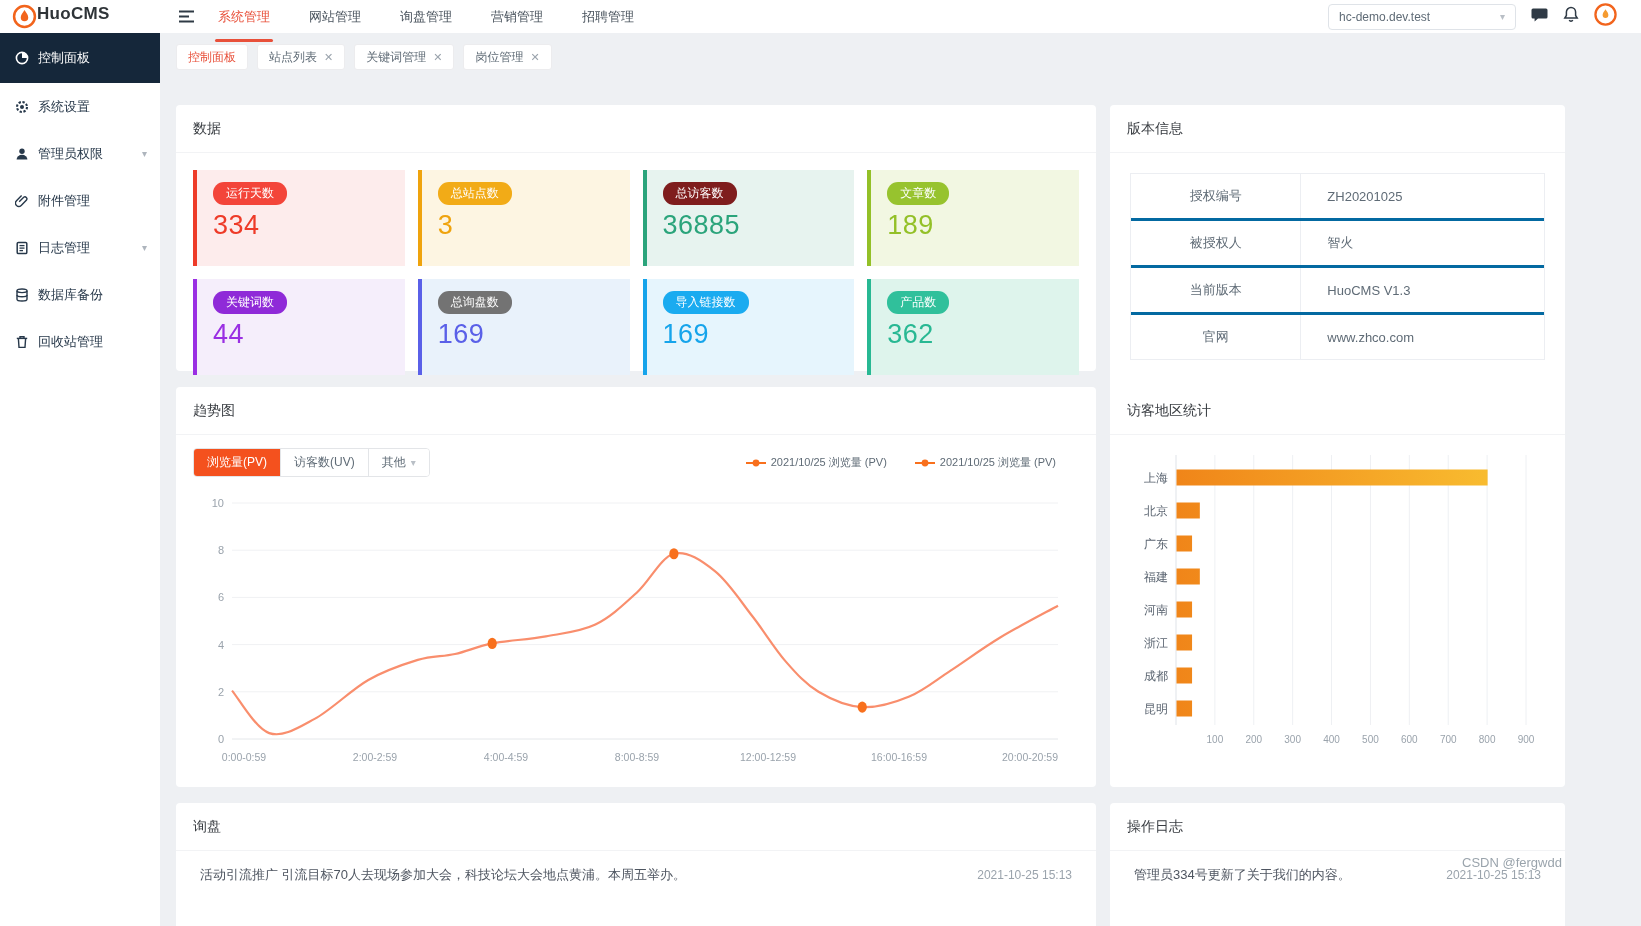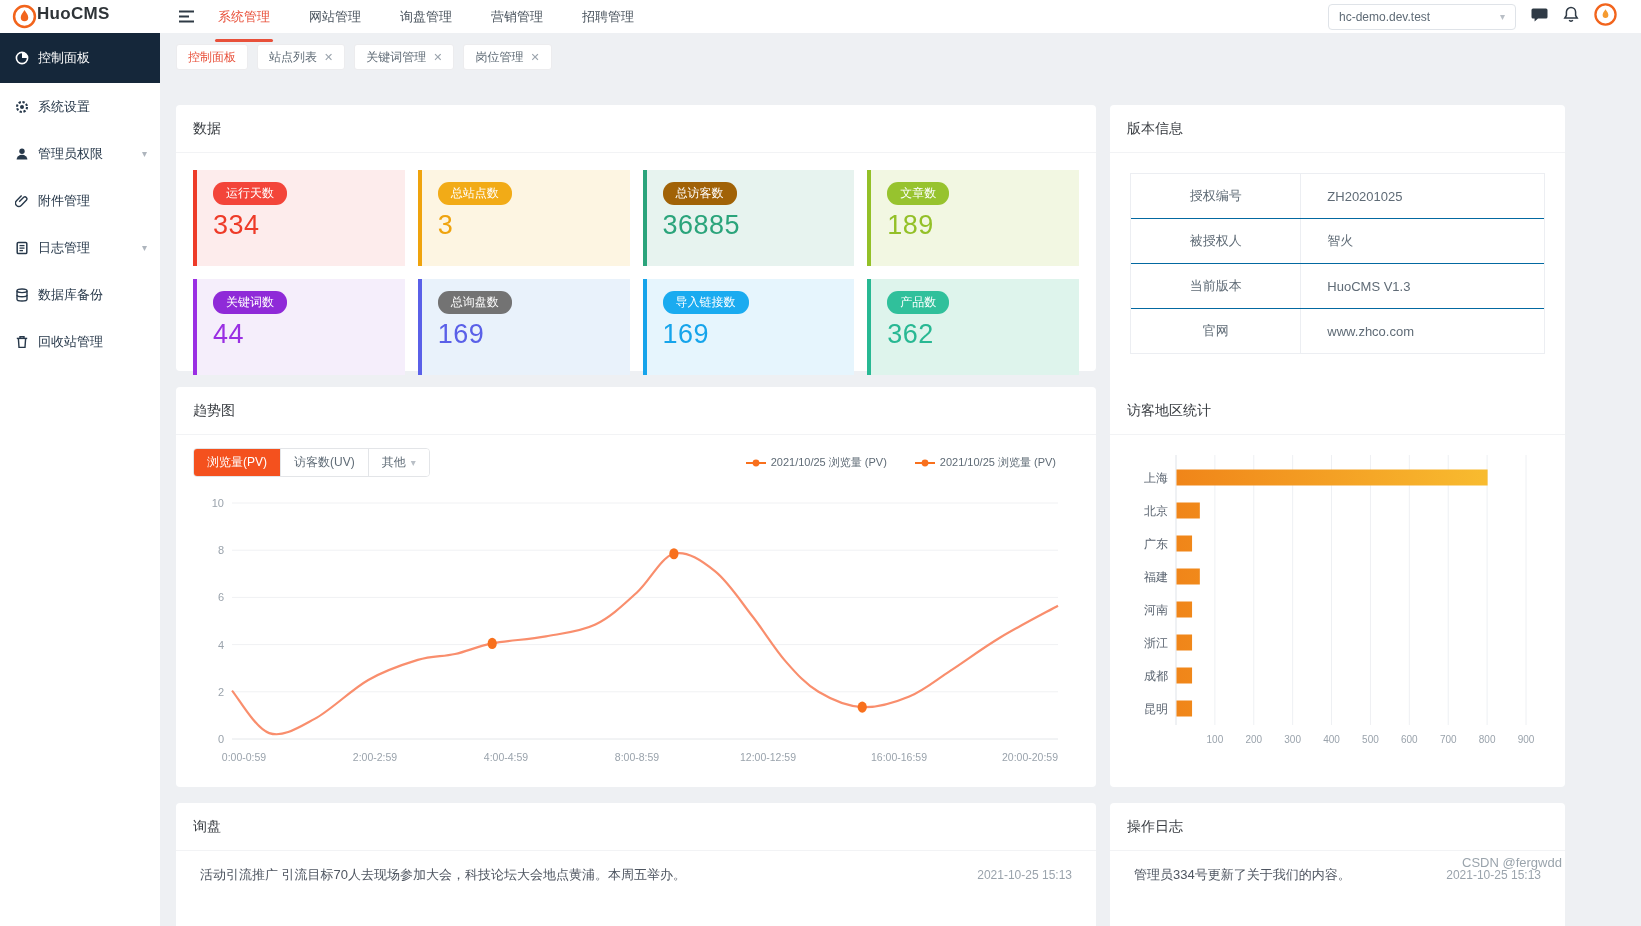--- a/index.html
+++ b/index.html
@@ -43,21 +43,21 @@
   #log-panel{left:1110px;top:803px;width:455px;height:160px;}
 
   
   .stats-grid{display:grid;grid-template-columns:repeat(4,1fr);gap:13px;padding:17px;}
   .stat-card{height:84px;border-left:4px solid #ccc;padding:12px 0 0 16px;cursor:default;}
   .badge{display:inline-block;color:#fff;font-size:12px;padding:3px 13px;border-radius:11px;}
   .stat-value{font-size:27px;margin-top:5px;font-weight:500;letter-spacing:.5px;}
 
   
   .vtable{margin:20px;border:1px solid #eceef2;}
-  .vrow{display:flex;height:44px;border-bottom:1px solid #0369a1;}
+  .vrow{display:flex;height:44px;border-bottom:3px solid #0369a1;}
   .vrow:last-child{border-bottom:none;}
   .vlabel{width:41%;border-right:1px solid #eceef2;display:flex;align-items:center;justify-content:center;font-size:13px;color:#5f6b76;}
   .vvalue{flex:1;display:flex;align-items:center;padding-left:26px;font-size:13px;color:#5f6b76;}
 
   
   .trend-controls{display:flex;align-items:center;padding:13px 17px 0;gap:17px;}
   .tab-group{display:flex;border:1px solid #e3e5e8;border-radius:4px;overflow:hidden;}
   .tab{height:27px;display:flex;align-items:center;gap:5px;padding:0 13px;font-size:12px;color:#5f6b76;background:#fff;border-left:1px solid #e3e5e8;cursor:pointer;}
   .tab:first-child{border-left:none;}
   .tab.active{background:#f4511e;color:#fff;}
@@ -213,21 +213,21 @@
         <span>岗位管理</span>
         <span class="chip-close">✕</span>
       </div>
     </div>
 
   <div class="panel" id="stats-panel">
     <div class="panel-title">数据</div>
     <div class="stats-grid" id="stats-grid">
         <div class="stat-card" style="border-left-color: rgb(238, 59, 40); background: rgb(253, 236, 236);"><span class="badge" style="background: rgb(243, 69, 58);">运行天数</span><div class="stat-value" style="color: rgb(238, 59, 40);">334</div></div>
         <div class="stat-card" style="border-left-color: rgb(239, 163, 13); background: rgb(253, 245, 226);"><span class="badge" style="background: rgb(242, 171, 23);">总站点数</span><div class="stat-value" style="color: rgb(239, 163, 13);">3</div></div>
-        <div class="stat-card" style="border-left-color: rgb(43, 164, 123); background: rgb(231, 243, 239);"><span class="badge" style="background: #a16207; font-family: Liberation Serif, serif;">总访客数</span><div class="stat-value" style="color: rgb(43, 164, 123);">36885</div></div>
+        <div class="stat-card" style="border-left-color: rgb(43, 164, 123); background: rgb(231, 243, 239);"><span class="badge" style="background: #7f1d1d; font-family: Liberation Serif, serif;">总访客数</span><div class="stat-value" style="color: rgb(43, 164, 123);">36885</div></div>
         <div class="stat-card" style="border-left-color: rgb(147, 192, 39); background: rgb(242, 247, 226);"><span class="badge" style="background: rgb(151, 195, 46);">文章数</span><div class="stat-value" style="color: rgb(147, 192, 39);">189</div></div>
         <div class="stat-card" style="border-left-color: rgb(154, 47, 227); background: rgb(245, 238, 251);"><span class="badge" style="background: rgb(143, 42, 216);">关键词数</span><div class="stat-value" style="color: rgb(154, 47, 227);">44</div></div>
         <div class="stat-card" style="border-left-color: rgb(90, 96, 232); background: rgb(233, 242, 251);"><span class="badge" style="background: #737373;">总询盘数</span><div class="stat-value" style="color: rgb(90, 96, 232);">169</div></div>
         <div class="stat-card" style="border-left-color: rgb(22, 164, 235); background: rgb(230, 245, 253);"><span class="badge" style="background: rgb(26, 171, 240);">导入链接数</span><div class="stat-value" style="color: rgb(22, 164, 235);">169</div></div>
         <div class="stat-card" style="border-left-color: rgb(40, 184, 147); background: rgb(222, 244, 236);"><span class="badge" style="background: rgb(48, 192, 155);">产品数</span><div class="stat-value" style="color: rgb(40, 184, 147);">362</div></div>
       </div>
   </div>
 
   <div class="panel" id="version-panel">
     <div class="panel-title">版本信息</div>

